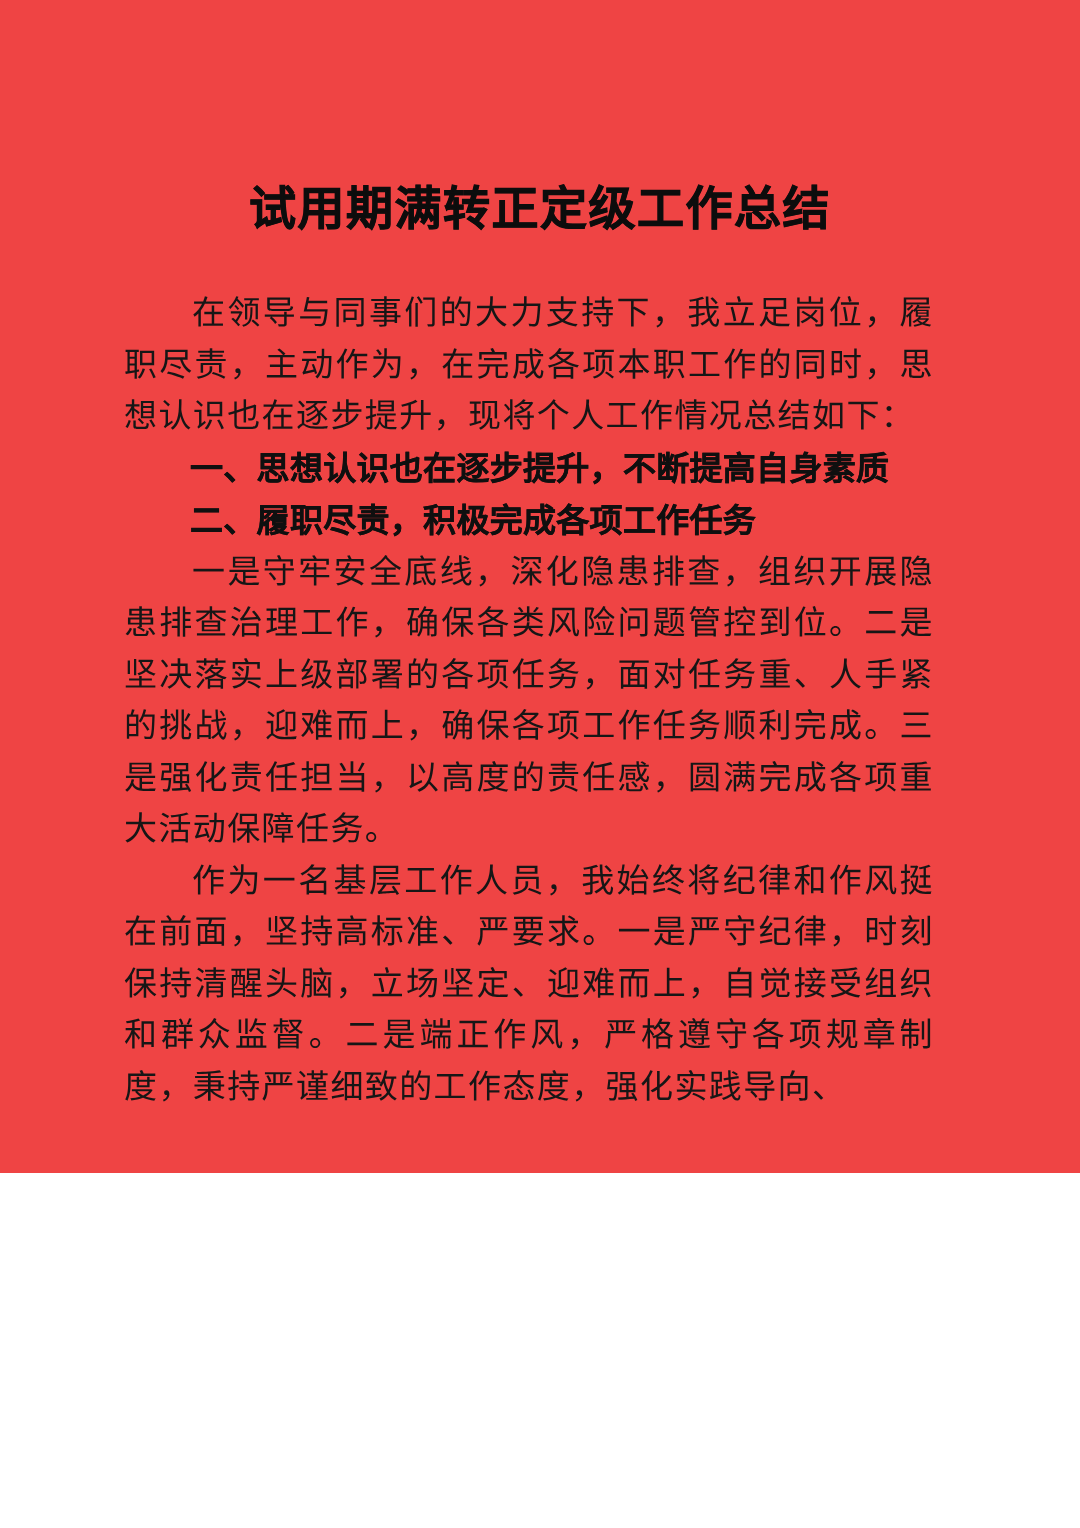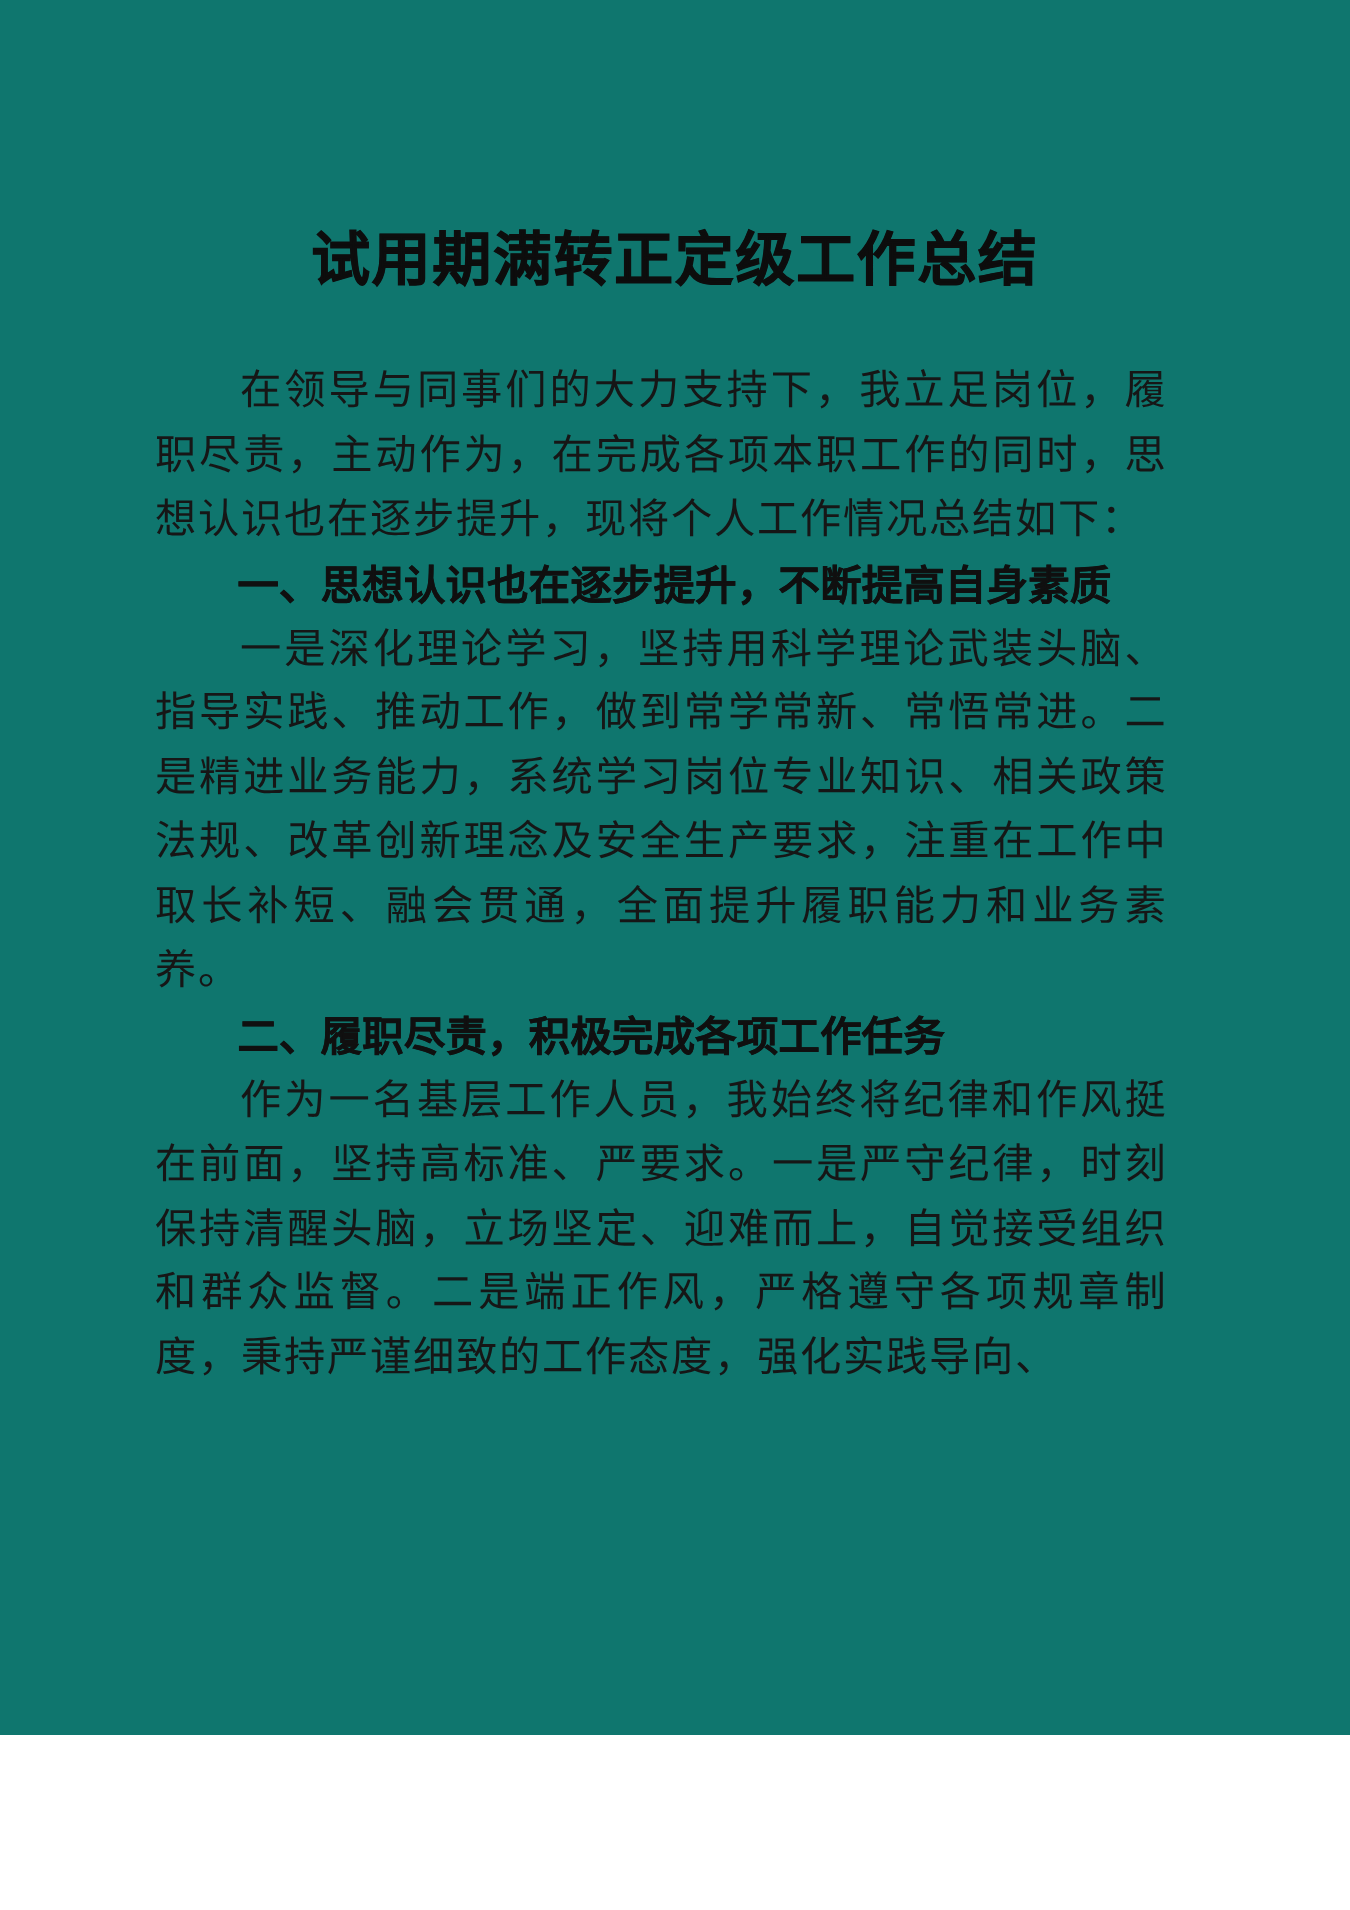--- a/index.html
+++ b/index.html
@@ -5,23 +5,23 @@
 <style>
   html, body {
     margin: 0;
     padding: 0;
     background: #ffffff;
   }
 
   .page {
     position: relative;
     width: 1080px;
-    height: 1388px;
+    height: 1173px;
     margin: 0 auto;
-    background: #0f766e;
+    background: #ef4444;
     overflow: hidden;
     box-sizing: border-box;
   }
 
   .doc-body {
     position: absolute;
     left: 124px;
     top: 0;
     width: 810px;
   }
@@ -72,17 +72,17 @@
 <body>
 
 <div class="page">
   <h1 class="doc-title">试用期满转正定级工作总结</h1>
 
   <div class="gap-title-first"></div>
 
   <div class="doc-body" id="doc-body" style="top: 288px;">
       <p class="body-para">在领导与同事们的大力支持下，我立足岗位，履职尽责，主动作为，在完成各项本职工作的同时，思想认识也在逐步提升，现将个人工作情况总结如下：</p>
       <p class="section-heading">一、思想认识也在逐步提升，不断提高自身素质</p>
-      <p class="body-para">一是深化理论学习，坚持用科学理论武装头脑、指导实践、推动工作，做到常学常新、常悟常进。二是精进业务能力，系统学习岗位专业知识、相关政策法规、改革创新理念及安全生产要求，注重在工作中取长补短、融会贯通，全面提升履职能力和业务素养。</p>
       <p class="section-heading">二、履职尽责，积极完成各项工作任务</p>
+      <p class="body-para">一是守牢安全底线，深化隐患排查，组织开展隐患排查治理工作，确保各类风险问题管控到位。二是坚决落实上级部署的各项任务，面对任务重、人手紧的挑战，迎难而上，确保各项工作任务顺利完成。三是强化责任担当，以高度的责任感，圆满完成各项重大活动保障任务。</p>
       <p class="body-para">作为一名基层工作人员，我始终将纪律和作风挺在前面，坚持高标准、严要求。一是严守纪律，时刻保持清醒头脑，立场坚定、迎难而上，自觉接受组织和群众监督。二是端正作风，严格遵守各项规章制度，秉持严谨细致的工作态度，强化实践导向、</p>
     </div>
 </div>
 
 </body></html>

